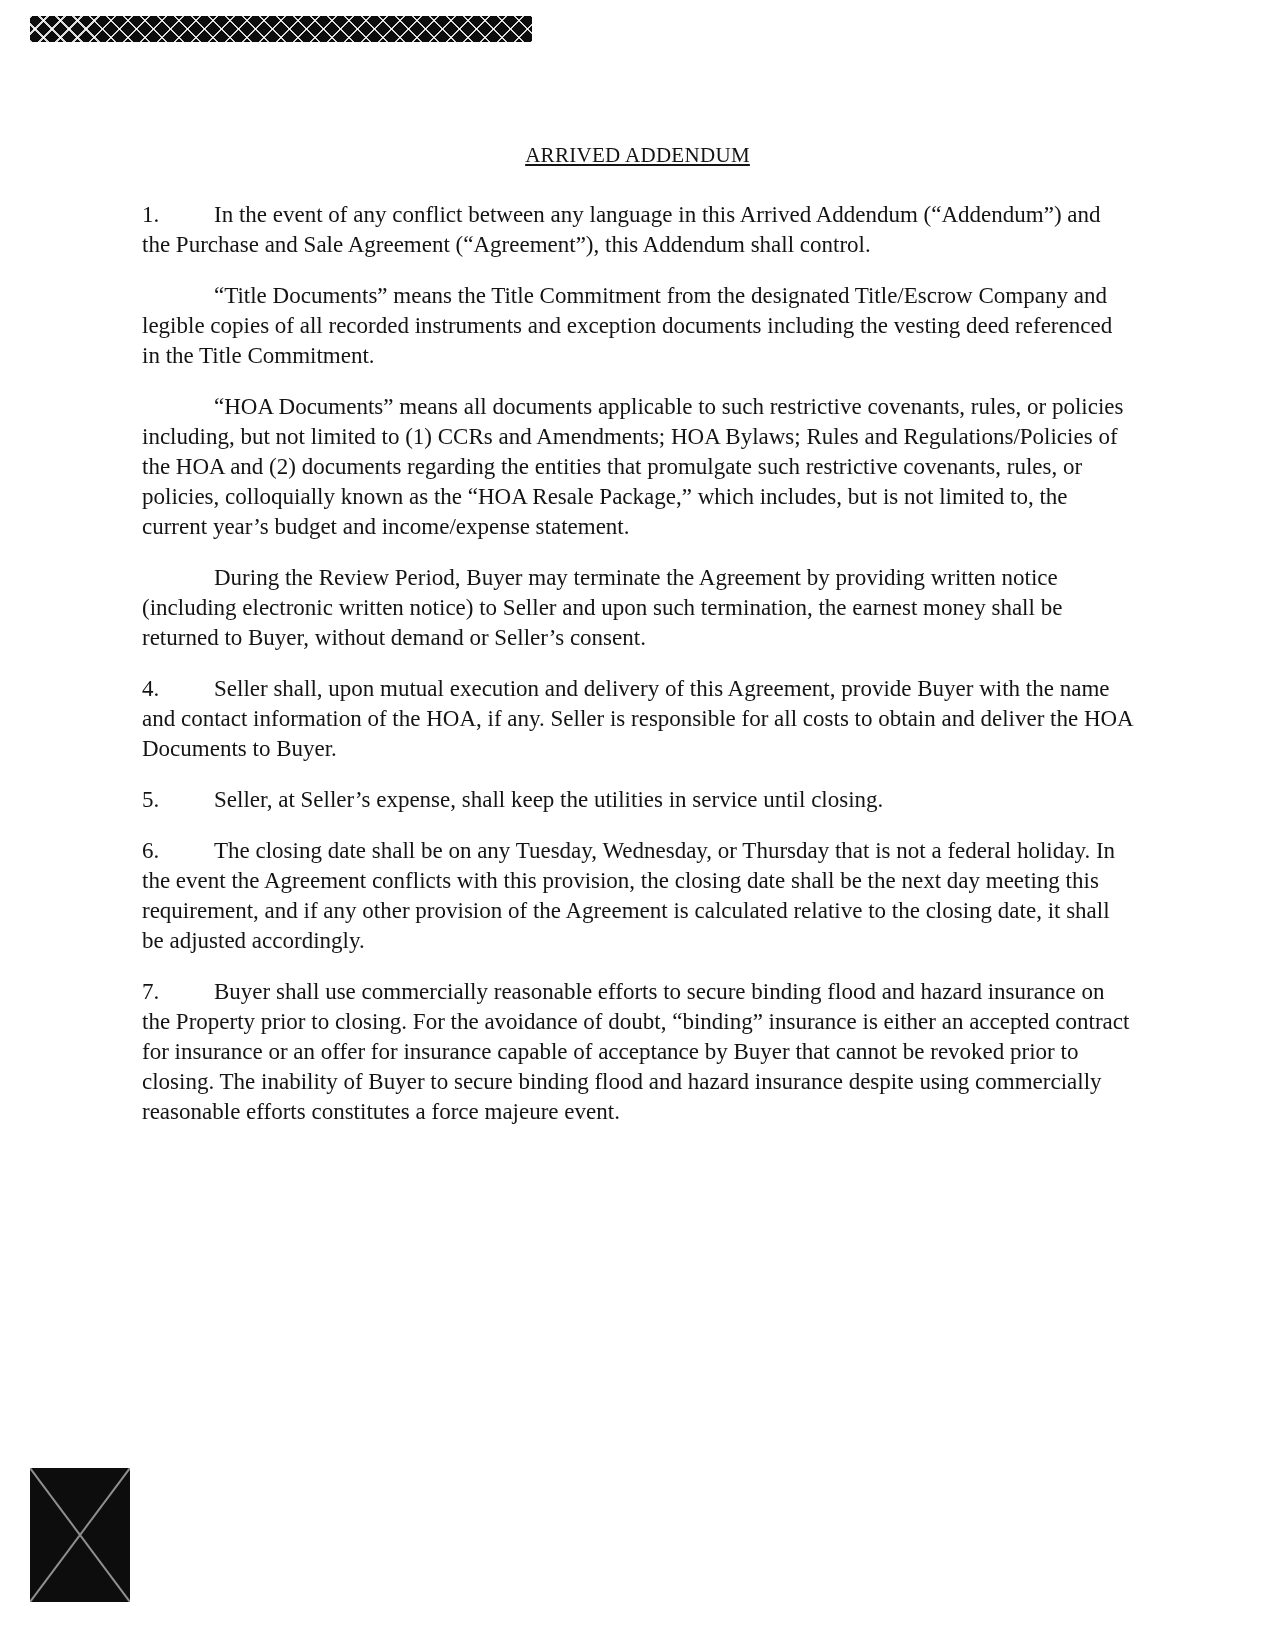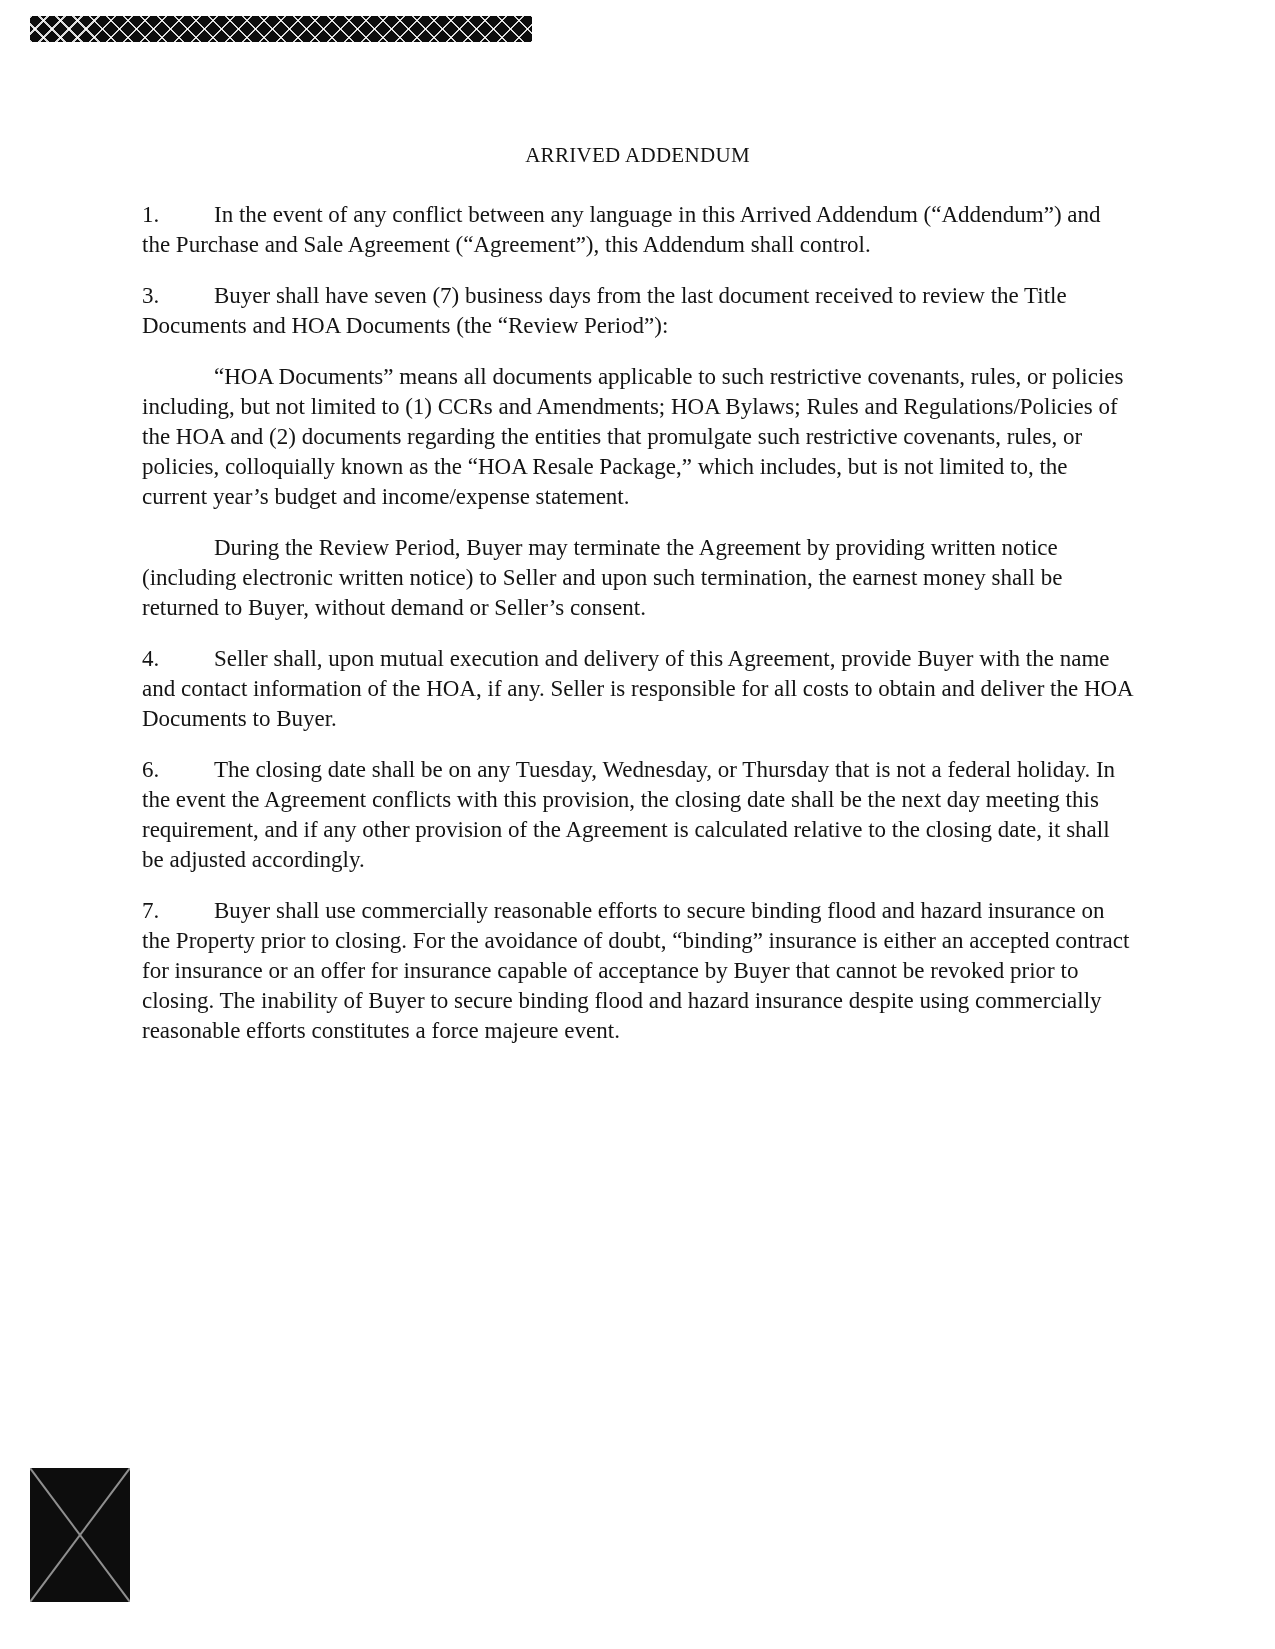--- a/index.html
+++ b/index.html
@@ -29,20 +29,21 @@
   }
   .content {
     padding: 0 142px;
   }
   .doc-title {
     margin-top: 143px;
     margin-bottom: 32px;
     text-align: center;
     font-size: 21px;
     font-weight: normal;
+    text-decoration: underline;
     letter-spacing: 0.3px;
   }
   .para {
     font-size: 23px;
     line-height: 30px;
     margin: 0 0 21px 0;
     text-align: left;
   }
   .para .pnum {
     display: inline-block;
@@ -63,24 +64,25 @@
 <body>
 
 <div class="page">
 
   <div class="redaction-bar"></div>
 
   <div class="content">
     <h1 class="doc-title">ARRIVED ADDENDUM</h1>
     <div>
         <div class="para"><span class="pnum">1.</span><span>In the event of any conflict between any language in this Arrived Addendum (“Addendum”) and the Purchase and Sale Agreement (“Agreement”), this Addendum shall control.</span></div>
-        <div class="para"><span class="pnum">3.</span><span>Buyer shall have seven (7) business days from the last document received to review the Title Documents and HOA Documents (the “Review Period”):</span></div>
+        <div class="para indent"><span>“Title Documents” means the Title Commitment from the designated Title/Escrow Company and legible copies of all recorded instruments and exception documents including the vesting deed referenced in the Title Commitment.</span></div>
         <div class="para indent"><span>“HOA Documents” means all documents applicable to such restrictive covenants, rules, or policies including, but not limited to (1) CCRs and Amendments; HOA Bylaws; Rules and Regulations/Policies of the HOA and (2) documents regarding the entities that promulgate such restrictive covenants, rules, or policies, colloquially known as the “HOA Resale Package,” which includes, but is not limited to, the current year’s budget and income/expense statement.</span></div>
         <div class="para indent"><span>During the Review Period, Buyer may terminate the Agreement by providing written notice (including electronic written notice) to Seller and upon such termination, the earnest money shall be returned to Buyer, without demand or Seller’s consent.</span></div>
         <div class="para"><span class="pnum">4.</span><span>Seller shall, upon mutual execution and delivery of this Agreement, provide Buyer with the name and contact information of the HOA, if any. Seller is responsible for all costs to obtain and deliver the HOA Documents to Buyer.</span></div>
+        <div class="para"><span class="pnum">5.</span><span>Seller, at Seller’s expense, shall keep the utilities in service until closing.</span></div>
         <div class="para"><span class="pnum">6.</span><span>The closing date shall be on any Tuesday, Wednesday, or Thursday that is not a federal holiday. In the event the Agreement conflicts with this provision, the closing date shall be the next day meeting this requirement, and if any other provision of the Agreement is calculated relative to the closing date, it shall be adjusted accordingly.</span></div>
         <div class="para"><span class="pnum">7.</span><span>Buyer shall use commercially reasonable efforts to secure binding flood and hazard insurance on the Property prior to closing. For the avoidance of doubt, “binding” insurance is either an accepted contract for insurance or an offer for insurance capable of acceptance by Buyer that cannot be revoked prior to closing. The inability of Buyer to secure binding flood and hazard insurance despite using commercially reasonable efforts constitutes a force majeure event.</span></div>
       </div>
   </div>
 
   <svg class="corner-box" viewBox="0 0 100 134" xmlns="http://www.w3.org/2000/svg">
     <rect x="0" y="0" width="100" height="134" fill="#0d0d0d"></rect>
     <line x1="0" y1="0" x2="100" y2="134" stroke="#8f8f8f" stroke-width="2"></line>
     <line x1="100" y1="0" x2="0" y2="134" stroke="#8f8f8f" stroke-width="2"></line>
   </svg>

